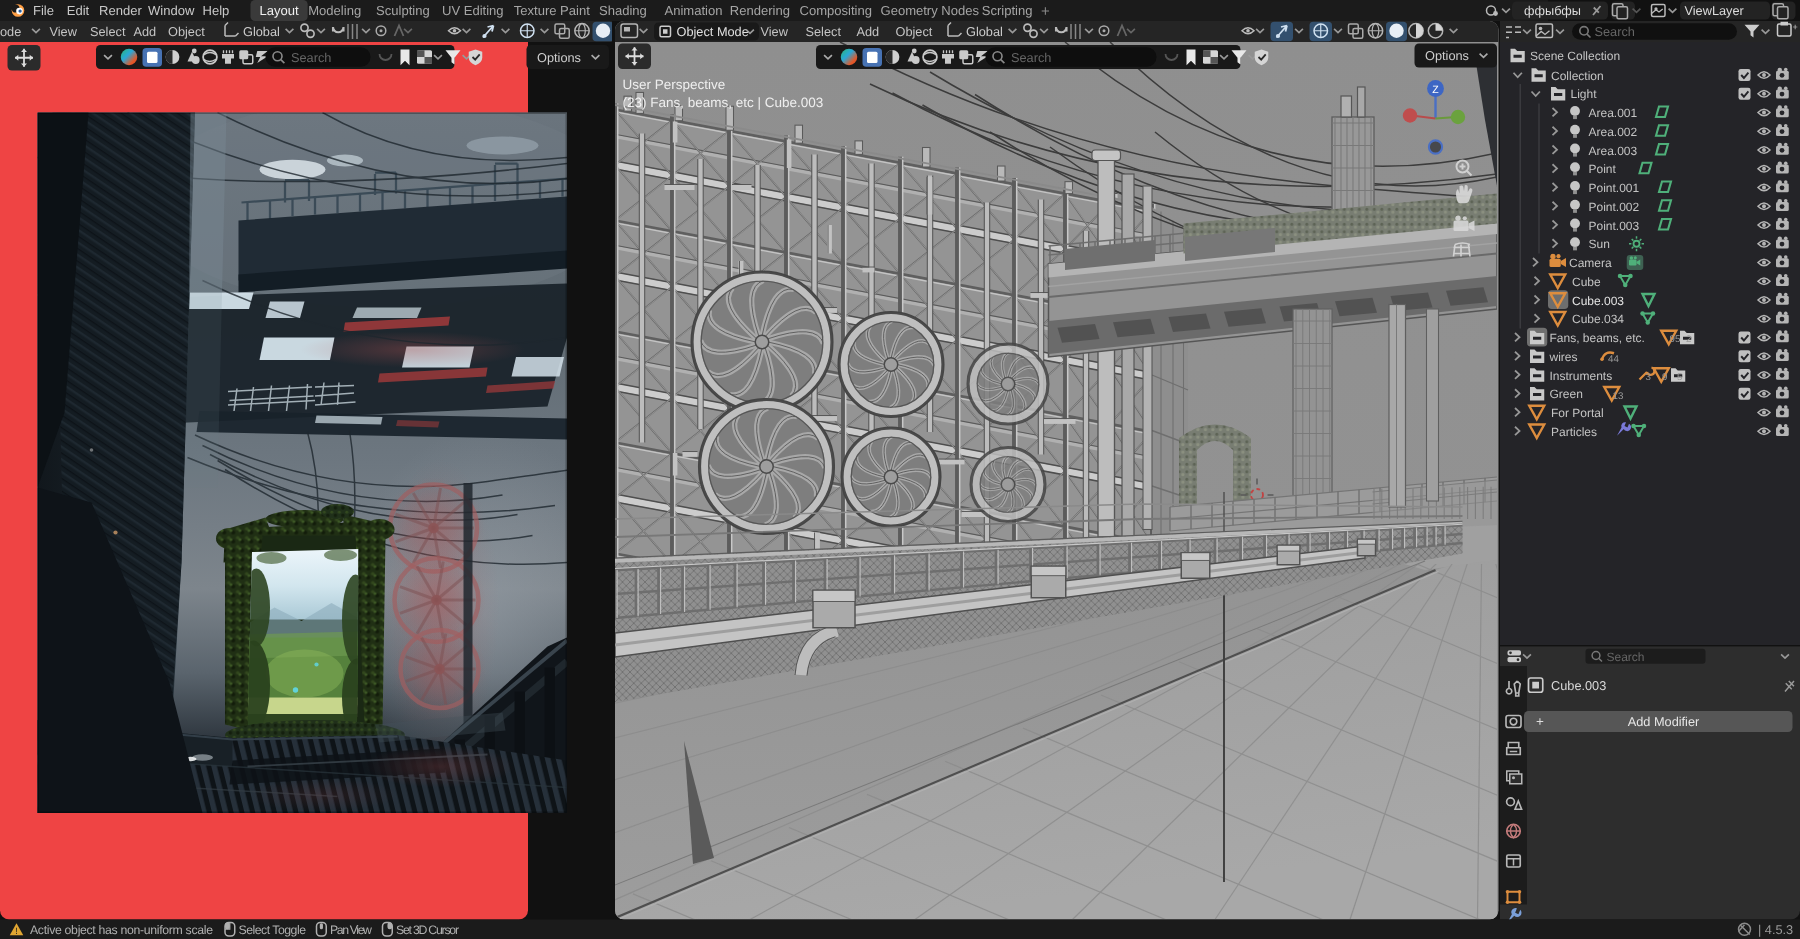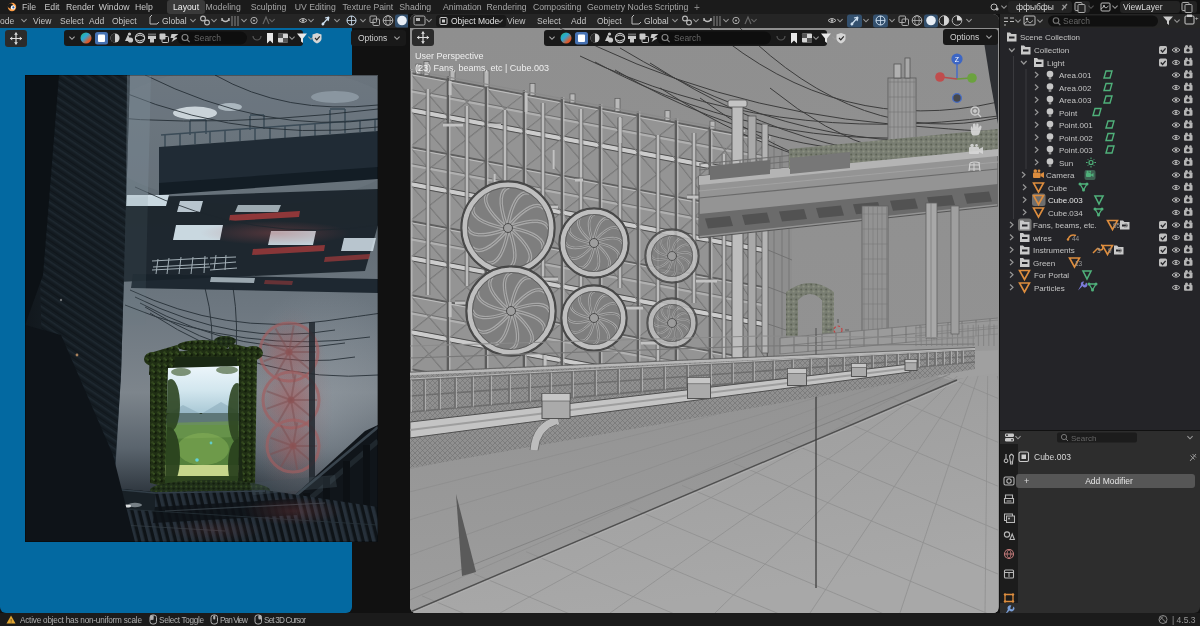--- a/index.html
+++ b/index.html
@@ -42,21 +42,21 @@
       <rect x="1181" y="1" width="16" height="12" rx="3" fill="#232323"></rect>
       <rect x="1101" y="3" width="9" height="8" rx="1" fill="none" stroke="#bbb" stroke-width="1"></rect>
       <circle cx="1104" cy="6" r="1.1" fill="#bbb"></circle>
       <path d="M1101 9 l3 -2.5 l2 1.5 l2.5 -2" stroke="#bbb" stroke-width="0.9" fill="none"></path>
       <path d="M1112.4 5.7 l2.6 2.6 l2.6 -2.6" stroke="#999" stroke-width="1.1" fill="none"></path>
       <text x="1123" y="10" font-size="8.5" fill="#ddd">ViewLayer</text>
       <rect x="1182" y="2.5" width="7" height="8" rx="1" fill="none" stroke="#aaa" stroke-width="1"></rect>
       <rect x="1185" y="4.5" width="7" height="8" rx="1" fill="#232323" stroke="#aaa" stroke-width="1"></rect>
     </svg>
   </div>
-<div style="position:absolute;left:0;top:14px;width:352px;height:599px;background:#0369a1;border-radius:0 0 6px 6px">
+<div style="position:absolute;left:0;top:14px;width:352px;height:599px;background:#ef4444;border-radius:0 0 6px 6px">
     <div style="position:absolute;left:0;top:0;width:408px;height:14px;background:#252525"></div>
     <svg width="408" height="599" style="position:absolute;left:0;top:0">
       <text x="0" y="10" font-size="8.5" fill="#c5c5c5">ode</text>
       <text x="33" y="10" font-size="8.5" fill="#c5c5c5">View</text>
       <text x="60" y="10" font-size="8.5" fill="#c5c5c5">Select</text>
       <text x="89" y="10" font-size="8.5" fill="#c5c5c5">Add</text>
       <text x="112" y="10" font-size="8.5" fill="#c5c5c5">Object</text>
       <path d="M21.4 5.2 l2.6 2.6 l2.6 -2.6" stroke="#999" stroke-width="1.1" fill="none"></path>
       <g transform="translate(0,-14)">
         <path d="M150 24 l0 -7 m0 7 l7 0 m-7 -7 l2 -2 m5 9 l2 -2" stroke="#bbb" stroke-width="1" fill="none"></path>

